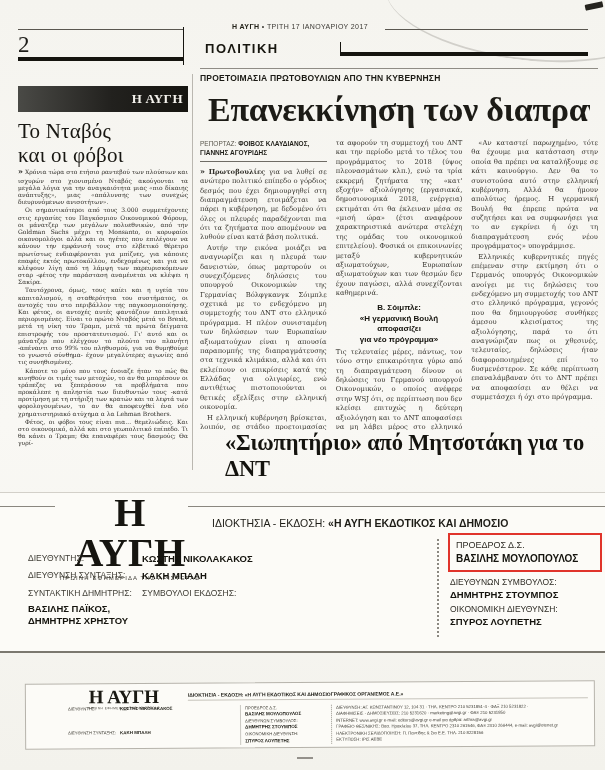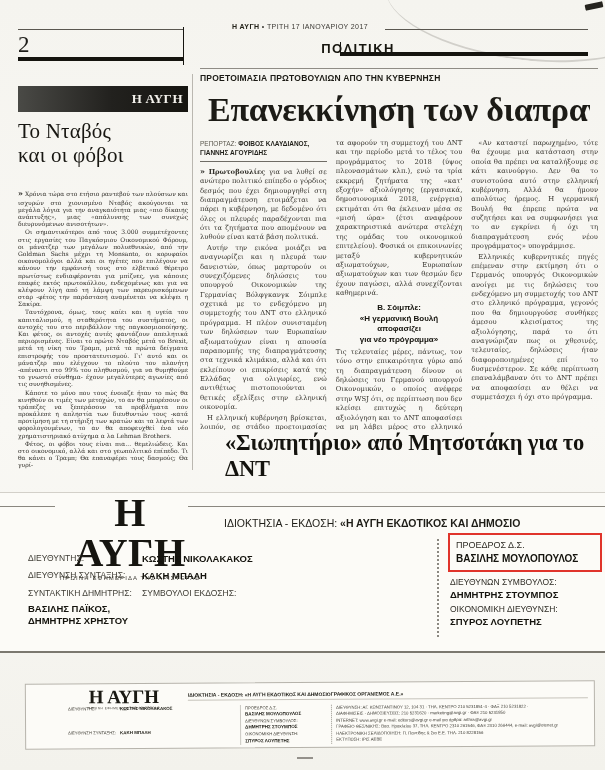--- a/index.html
+++ b/index.html
@@ -16,30 +16,30 @@
   .h-thin-l{position:absolute;left:18px;top:29px;width:165px;border-top:1px solid #5a5750;}
   .h-thin-r{position:absolute;left:385px;top:29px;width:203px;border-top:1px solid #5a5750;}
   .h-date{position:absolute;left:205px;top:23px;width:190px;text-align:center;font-size:7px;
           letter-spacing:.4px;color:#3a3833;}
   .h-date b{color:#232219;}
   .pagenum{position:absolute;left:18px;top:32px;font-family:"Liberation Serif",serif;font-size:23px;color:#1e1d19;}
   .h-bar-l{position:absolute;left:18px;top:57px;width:165px;height:4px;background:#15140f;}
   .h-bar-r{position:absolute;left:340px;top:52px;width:248px;height:4px;background:#15140f;}
   .h-tick-l{position:absolute;left:183px;top:27px;height:38px;border-left:1.5px solid #15140f;}
   .h-tick-r{position:absolute;left:340px;top:42px;height:14px;border-left:1.5px solid #15140f;}
-  .section-title{position:absolute;left:205px;top:41px;width:190px;text-align:right;
+  .section-title{position:absolute;left:205px;top:41px;width:190px;text-align:left;
                  font-weight:700;font-size:13px;letter-spacing:1.5px;color:#17160f;}
   
   .vdiv{position:absolute;left:192px;top:74px;height:396px;border-left:1px solid #bab7b0;}
   .opinion{position:absolute;left:18px;top:86px;width:170px;height:384px;overflow:hidden;}
   .op-band{height:26px;background:linear-gradient(90deg,#4a4a46,#22211e 55%,#161510);
            display:flex;align-items:center;justify-content:flex-end;padding:0 5px;}
   .op-band span{color:#f4f2ec;font-family:"Liberation Serif",serif;font-weight:700;font-size:13px;letter-spacing:.5px;}
   .op-title{font-family:"Liberation Serif",serif;font-size:21px;line-height:1.12;color:#181712;
-            margin:8px 0 22px;letter-spacing:.2px;}
+            margin:8px 0 0;letter-spacing:.2px;}
   .op-body p{margin:0 0 1px;font-family:"DejaVu Serif",serif;font-size:6px;line-height:1.2;
              text-align:justify;text-indent:7px;color:#2f2d28;}
   .op-body p.noind{text-indent:0;}
   .marker{font-weight:700;font-size:8px;color:#15140f;}
   
   .lead{position:absolute;left:200px;top:68px;width:398px;height:362px;overflow:hidden;}
   .lead-rule{border-top:1px solid #8f8c85;margin-bottom:4px;}
   .kicker{font-weight:700;font-size:8.5px;letter-spacing:.2px;color:#1b1a14;margin-bottom:2px;}
   .headline{font-family:"Liberation Serif",serif;font-size:34px;line-height:1.1;color:#1c1b16;
             white-space:nowrap;overflow:hidden;height:40px;letter-spacing:-.3px;}
@@ -64,21 +64,21 @@
   .callout{font-weight:700;font-size:10.5px;line-height:1.3;color:#23221c;}
   
   .mast1{position:absolute;left:0;top:492px;width:605px;height:160px;background:#fcfbf7;
          border-top:1px solid #d3d0c9;}
   .m1-line-l{position:absolute;left:0;top:13px;width:55px;border-top:1.5px solid #8a877f;}
   .m1-line-r{position:absolute;left:188px;right:0;top:13px;border-top:1.5px solid #8a877f;}
   .m1-logo{position:absolute;left:55px;top:0;width:150px;text-align:center;}
   .m1-logo .big{font-family:"Liberation Serif",serif;font-weight:700;font-size:40px;line-height:1.0;
                 color:#161510;letter-spacing:.5px;}
   .m1-logo .tag{font-size:6px;letter-spacing:1.1px;color:#3f3d36;margin-top:2px;}
-  .m1-own{position:absolute;left:224px;top:24px;right:0;white-space:nowrap;overflow:hidden;
+  .m1-own{position:absolute;left:212px;top:24px;right:0;white-space:nowrap;overflow:hidden;
           font-size:10.5px;color:#1d1c16;}
   .m1-own b{font-weight:700;}
   .m1-roles{position:absolute;left:28px;top:60px;width:402px;display:grid;
             grid-template-columns:108px 1fr;row-gap:5px;column-gap:6px;}
   .m1-roles .lbl{font-size:8.5px;color:#3d3b33;}
   .m1-roles .val{font-weight:700;font-size:9.5px;color:#14130d;white-space:pre-line;line-height:1.3;}
   .m1-dots{position:absolute;left:437px;top:46px;height:98px;border-left:2px dotted #8b8881;}
   .m1-board{position:absolute;left:450px;top:40px;width:152px;}
   .redbox{border:2px solid #e0342b;padding:5px 6px 6px;margin:0 0 5px -2px;}
   .b-lbl{font-size:9px;color:#2e2c25;margin-bottom:3px;}

